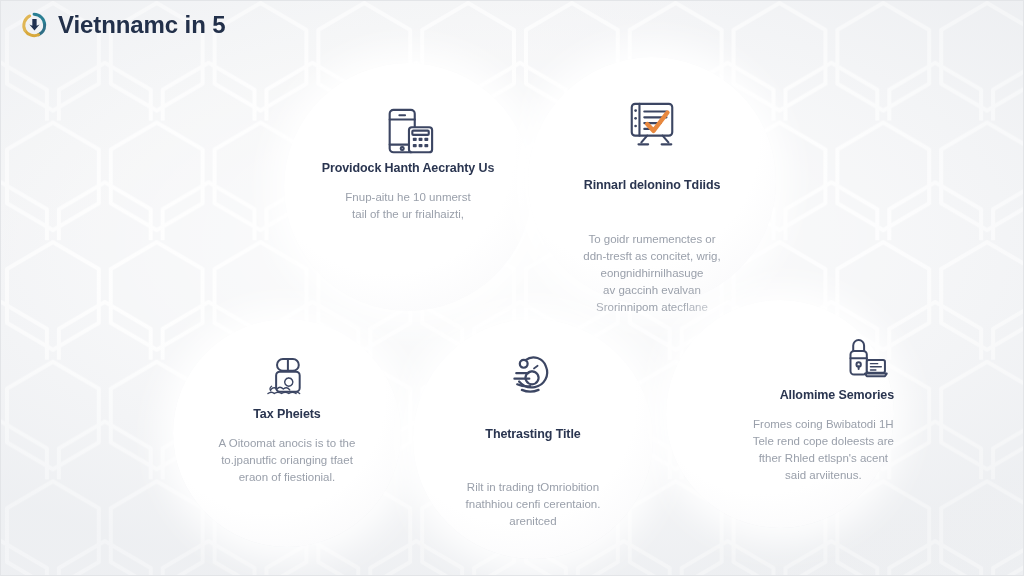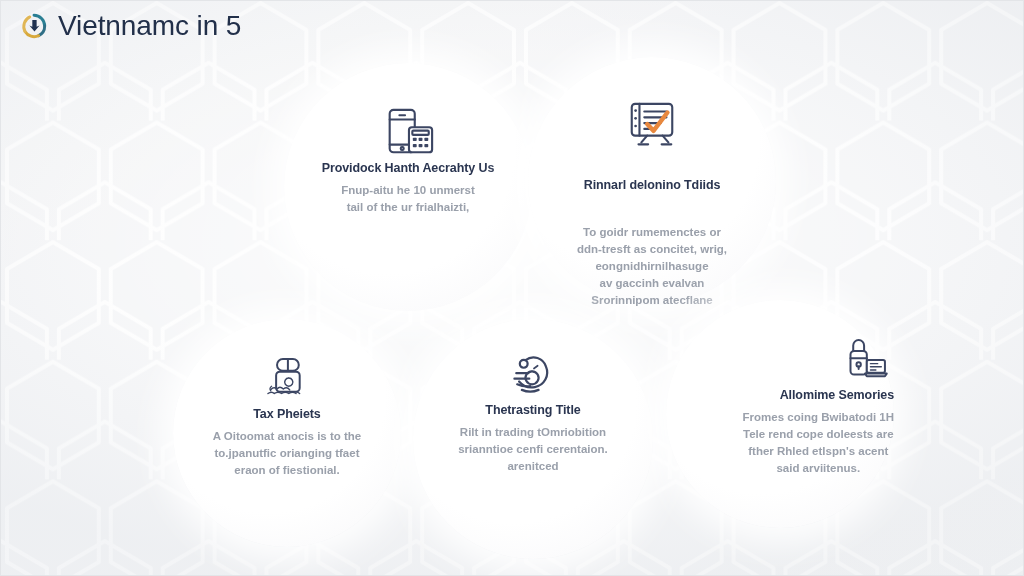--- a/index.html
+++ b/index.html
@@ -53,22 +53,22 @@
     align-items: center;
     gap: 9px;
     z-index: 6;
   }
   .brand-mark {
     width: 30px;
     height: 30px;
     flex: 0 0 30px;
   }
   .brand-title {
-    font-size: 28px;
-    font-weight: 400;
+    font-size: 24px;
+    font-weight: 700;
     color: #22304a;
     letter-spacing: -0.1px;
     white-space: nowrap;
   }
 
   
   .card {
     position: absolute;
     border-radius: 50%;
     background: radial-gradient(circle at 42% 34%, #ffffff 0%, #ffffff 58%, #fbfbfc 78%, #f4f5f7 100%);
@@ -88,34 +88,34 @@
     justify-content: center;
   }
   .card-title {
     font-size: 12.5px;
     font-weight: 700;
     color: #2a3550;
     letter-spacing: -0.1px;
     white-space: nowrap;
   }
   .card-body {
-    margin-top: 7px;
+    margin-top: 14px;
     font-size: 11.5px;
     line-height: 17px;
     color: #9aa0ab;
-    font-weight: 700;
+    font-weight: 400;
   }
   .card-body div { white-space: nowrap; }
 
   
   #card-1 { left: 283px; top: 62px;  width: 248px; height: 248px; padding-top: 42px; }
   #card-2 { left: 527px; top: 56px;  width: 248px; height: 248px; padding-top: 42px; gap: 25px; }
   
   #card-3 { left: 172px; top: 318px; width: 228px; height: 228px; padding-top: 32px; }
-  #card-4 { left: 412px; top: 318px; width: 240px; height: 240px; padding-top: 28px; }
+  #card-4 { left: 412px; top: 318px; width: 240px; height: 240px; padding-top: 28px; gap: 24px; }
   #card-5 { left: 665px; top: 299px; width: 228px; height: 228px; padding-top: 32px; align-items: flex-end; }
 
   .ico { display: block; }
 </style>
 </head>
 <body>
 
 <div id="stage">
 
   <div class="hexlayer">
@@ -240,21 +240,21 @@
           <path d="M12 32 h16"></path>
           <path d="M15 38 q7 3 14 2"></path>
           <path d="M20 44 q9 4 18 0"></path>
           <path d="M33 21 l4 -3" stroke-width="1.8"></path>
         </g>
       </svg>
     </div>
     <div class="card-title">Thetrasting Title</div>
     <div class="card-body">
       <div>Rilt in trading tOmriobition</div>
-      <div>srianntioe cenfi cerentaion.</div>
+      <div>fnathhiou cenfi cerentaion.</div>
       <div>arenitced</div>
     </div>
   </div>
 
   <div class="card" id="card-5">
     <div class="card-icon">
       <svg class="ico" viewBox="0 0 64 52" width="58" height="48" aria-hidden="true">
         <g fill="none" stroke="#3c4663" stroke-width="2.2" stroke-linejoin="round" stroke-linecap="round">
           <path d="M19 16 v-6 a6 6 0 0 1 12 0 v6"></path>
           <rect x="16" y="16" width="18" height="26" rx="4" fill="#ffffff"></rect>

